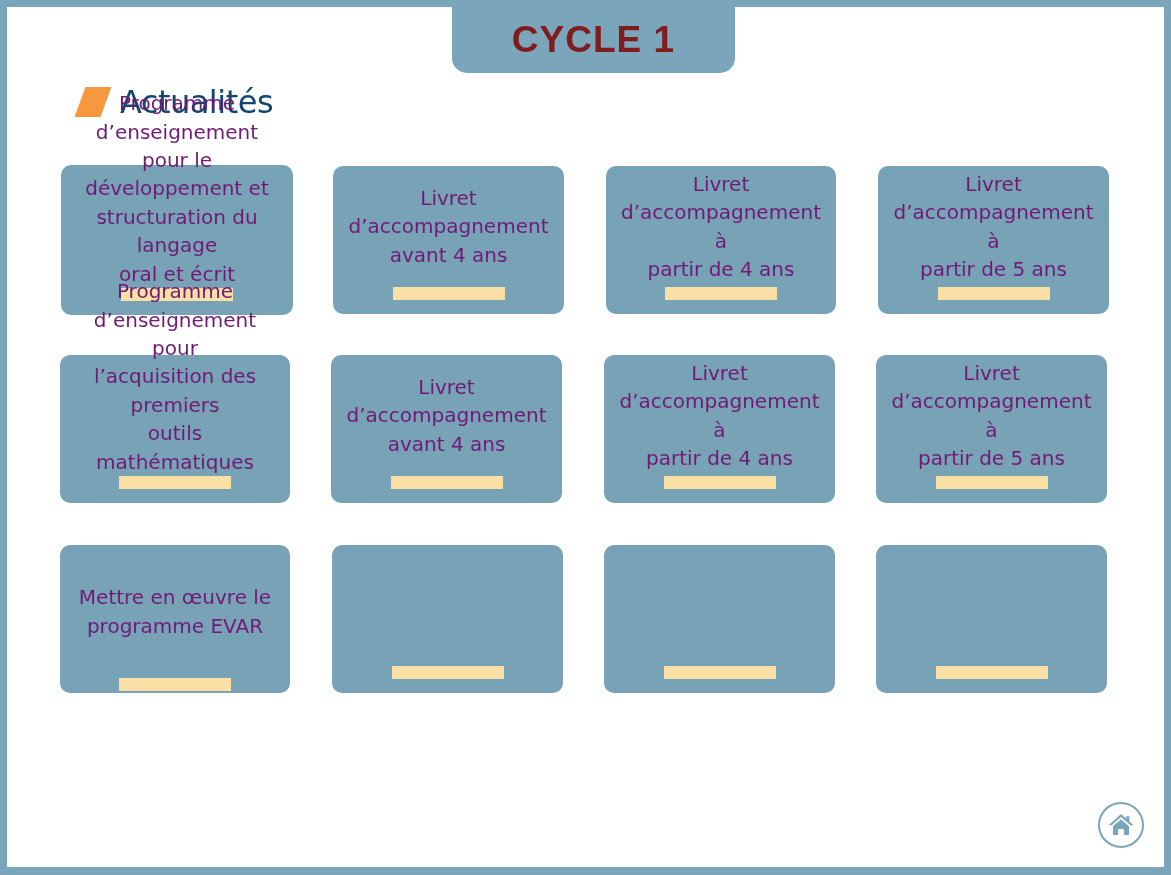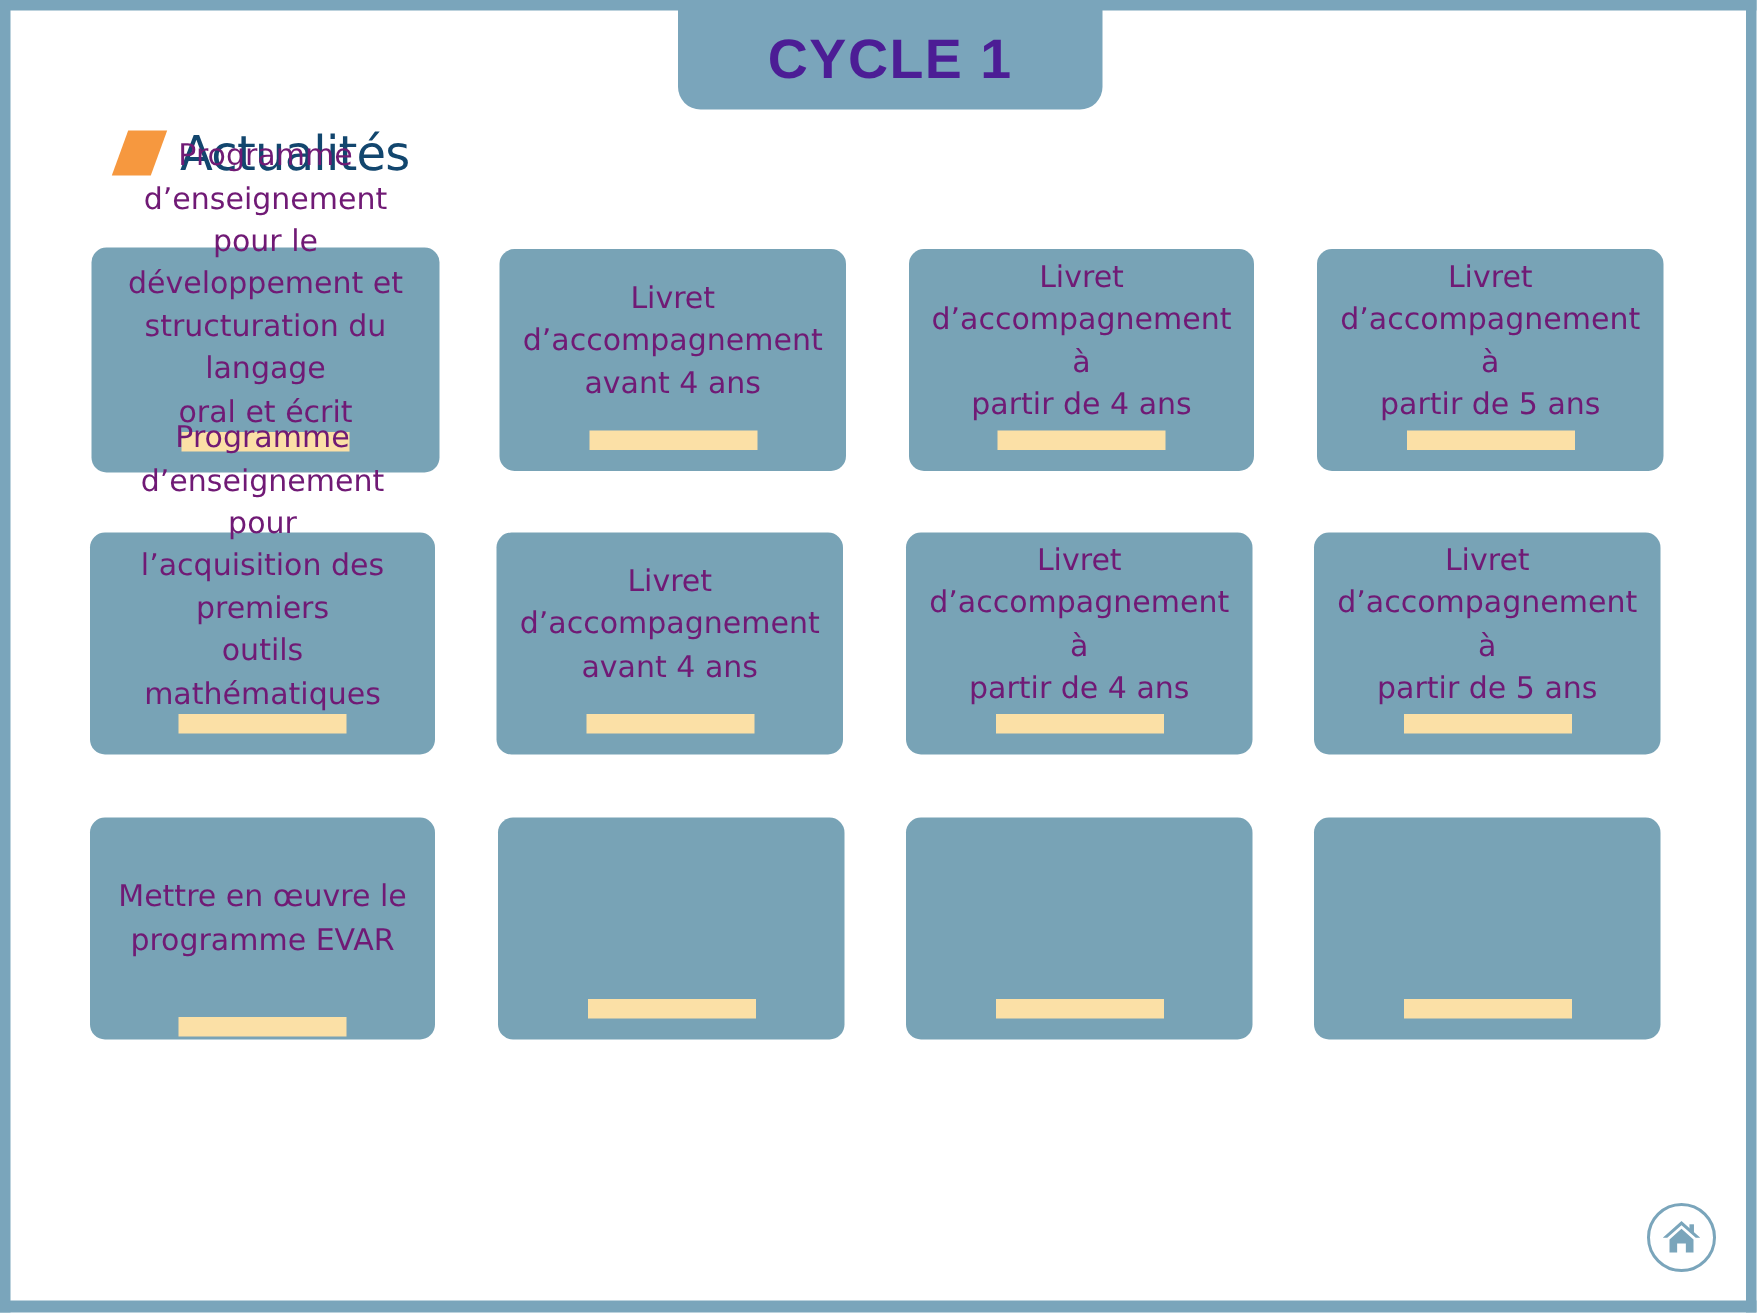--- a/index.html
+++ b/index.html
@@ -41,21 +41,21 @@
     height: 73px;
     background: #7aa5bb;
     border-bottom-left-radius: 15px;
     border-bottom-right-radius: 15px;
     display: flex;
     align-items: center;
     justify-content: center;
     z-index: 5;
   }
   .cycle-tab-label {
-    color: #4c1d95;
+    color: #7f1d1d;
     font-family: "Liberation Sans", sans-serif;
     font-size: 37px;
     font-weight: bold;
     letter-spacing: 1px;
     line-height: 1;
     padding-top: 6px;
   }
 
   
   .heading {

